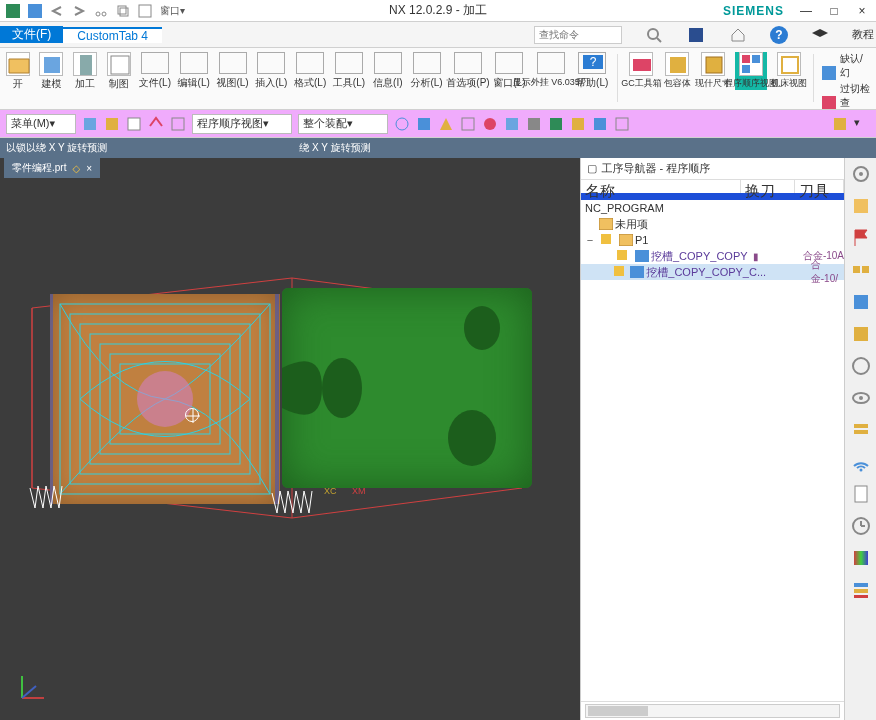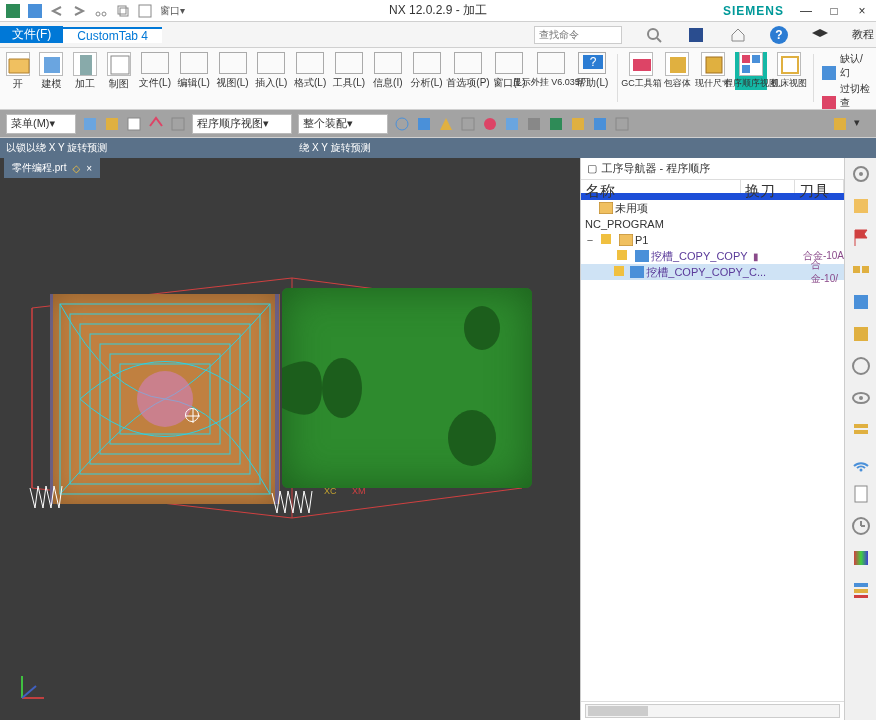--- a/index.html
+++ b/index.html
@@ -26,21 +26,21 @@
 .ribbon .big-icon { width: 24px; height: 24px; border: 1px solid #bbb; background: #fff; display: inline-block; }
 .ribbon .drop-btn { display: flex; flex-direction: column; align-items: center; width: 38px; font-size: 10px; }
 .ribbon .drop-outline { width: 28px; height: 22px; border: 1px solid #aaa; margin-bottom: 2px; }
 .ribbon .sep { width: 1px; height: 48px; background: #ddd; margin: 2px 2px 0; }
 .ribbon .mini-stack { display: flex; flex-direction: column; gap: 2px; font-size: 10px; }
 .ribbon .mini-stack .row { display: flex; align-items: flex-end; gap: 4px; }
 .ribbon .mini-icon { width: 14px; height: 14px; display: inline-block; }
 .ribbon .highlight { background: #14b8a6; }
 .ribbon .lbl { white-space: nowrap; }
 
-.subbar { height: 28px; background: #a3a3a3; border-bottom: 1px solid #d0d0d0; display: flex; align-items: center; padding: 0 6px; gap: 6px; }
+.subbar { height: 28px; background: #f0abfc; border-bottom: 1px solid #d0d0d0; display: flex; align-items: center; padding: 0 6px; gap: 6px; }
 .subbar .combo { height: 20px; border: 1px solid #bbb; background: #fff; font-size: 11px; padding: 0 4px; display: flex; align-items: center; }
 .subbar .ico { width: 16px; height: 16px; display: inline-block; }
 
 .viewtabs { height: 20px; background: #5a7189; color: #fff; display: flex; align-items: center; font-size: 10px; }
 .viewtabs .vt { padding: 0 6px; }
 .viewtabs .vt-center { margin-left: 180px; }
 
 .workspace { display: flex; height: calc(720px - 22px - 26px - 62px - 28px - 20px); }
 
 .viewport { flex: 1; background: #3c3c3c; position: relative; }
@@ -488,30 +488,30 @@
       <span>▢</span>
       <span>工序导航器 - 程序顺序</span>
     </div>
     <div class="nav-cols">
       <div class="col c1">名称</div>
       <div class="col c2">换刀</div>
       <div class="col c3">刀具</div>
     </div>
     <div class="tree">
       <div class="row">
+        <span class="lbl">NC_PROGRAM</span>
+      </div>
+      <div class="row">
         <span class="indent" style="width:12px"></span>
         <span class="icn">
             <svg width="14" height="12">
               <rect width="14" height="12" fill="#f0c060" stroke="#b08030"></rect>
             </svg>
           </span>
         <span class="lbl">未用项</span>
-      </div>
-      <div class="row">
-        <span class="lbl">NC_PROGRAM</span>
       </div>
       <div class="row">
         <span class="toggle">−</span>
         <span class="indent" style="width:4px"></span>
         <span class="icn">
             <svg width="10" height="10">
               <rect width="10" height="10" fill="#f0c040"></rect>
             </svg>
           </span>
         <span class="icn">

